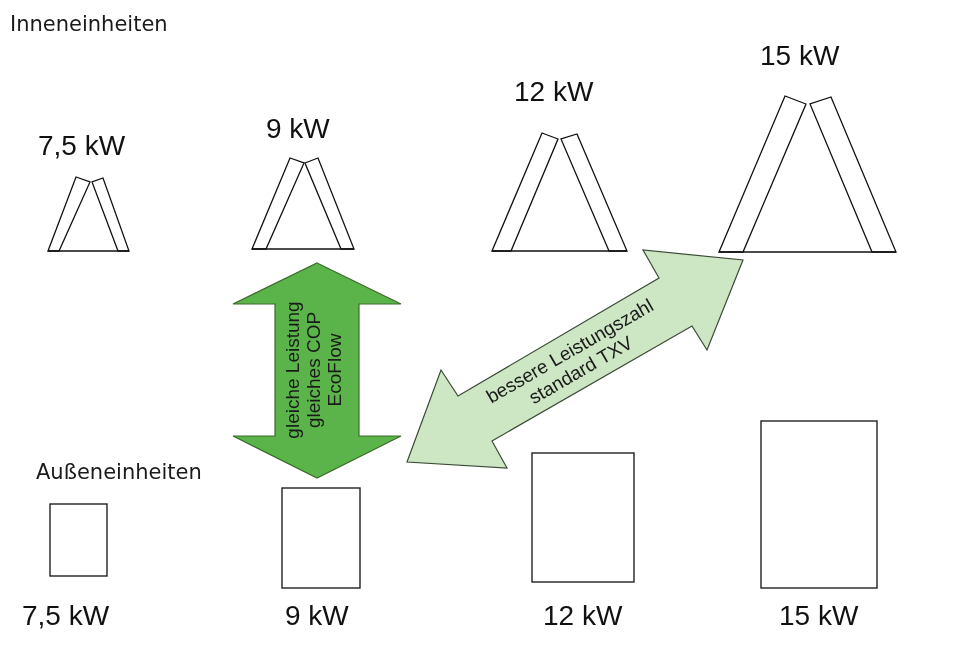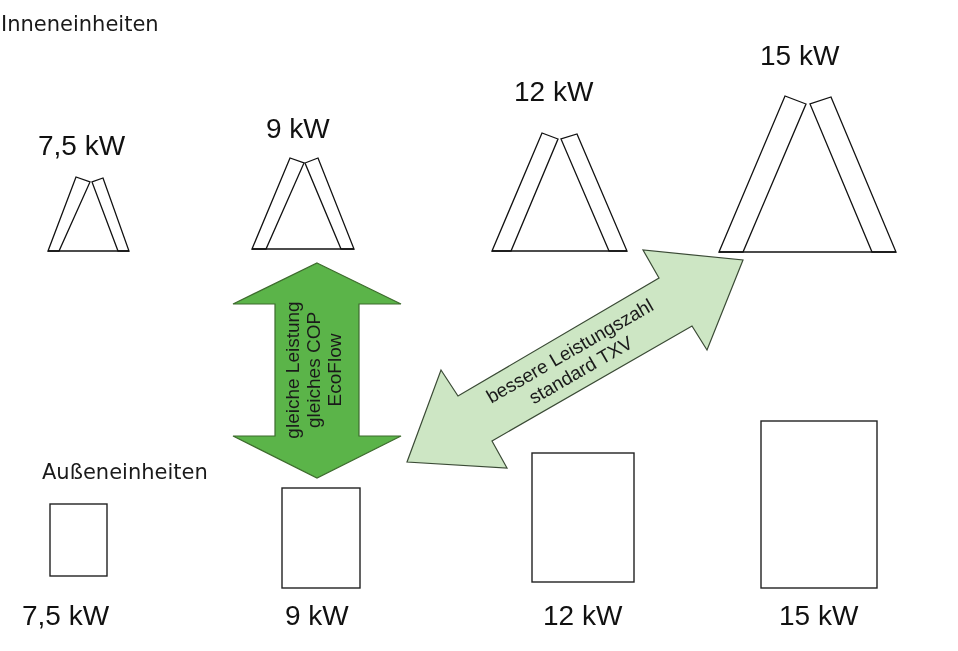--- a/index.html
+++ b/index.html
@@ -10,22 +10,22 @@
   svg#diagram { position: absolute; left: 0; top: 0; }
   .unit-line { fill: none; stroke: #111; stroke-width: 1.3; stroke-linejoin: miter; }
   .box { fill: #ffffff; stroke: #222; stroke-width: 1.4; }
   .arrow-dark { stroke: #3d6b2d; stroke-width: 1.2; }
   .arrow-light { stroke: #3a4a35; stroke-width: 1.2; }
   .arrow-text { font-family: "Liberation Sans", sans-serif; font-size: 19px; fill: #1a1a1a; }
 </style>
 </head>
 <body>
 
-<div class="section-title" style="left:1px; top:12px;">Inneneinheiten</div>
-<div class="section-title" style="left:42px; top:460px;">Außeneinheiten</div>
+<div class="section-title" style="left:10px; top:12px;">Inneneinheiten</div>
+<div class="section-title" style="left:36px; top:460px;">Außeneinheiten</div>
 
 <div class="kw" style="left:38px; top:130px;">7,5 kW</div>
 <div class="kw" style="left:266px; top:113px;">9 kW</div>
 <div class="kw" style="left:514px; top:76px;">12 kW</div>
 <div class="kw" style="left:760px; top:40px;">15 kW</div>
 
 <div class="kw" style="left:22px; top:600px;">7,5 kW</div>
 <div class="kw" style="left:285px; top:600px;">9 kW</div>
 <div class="kw" style="left:543px; top:600px;">12 kW</div>
 <div class="kw" style="left:779px; top:600px;">15 kW</div>

